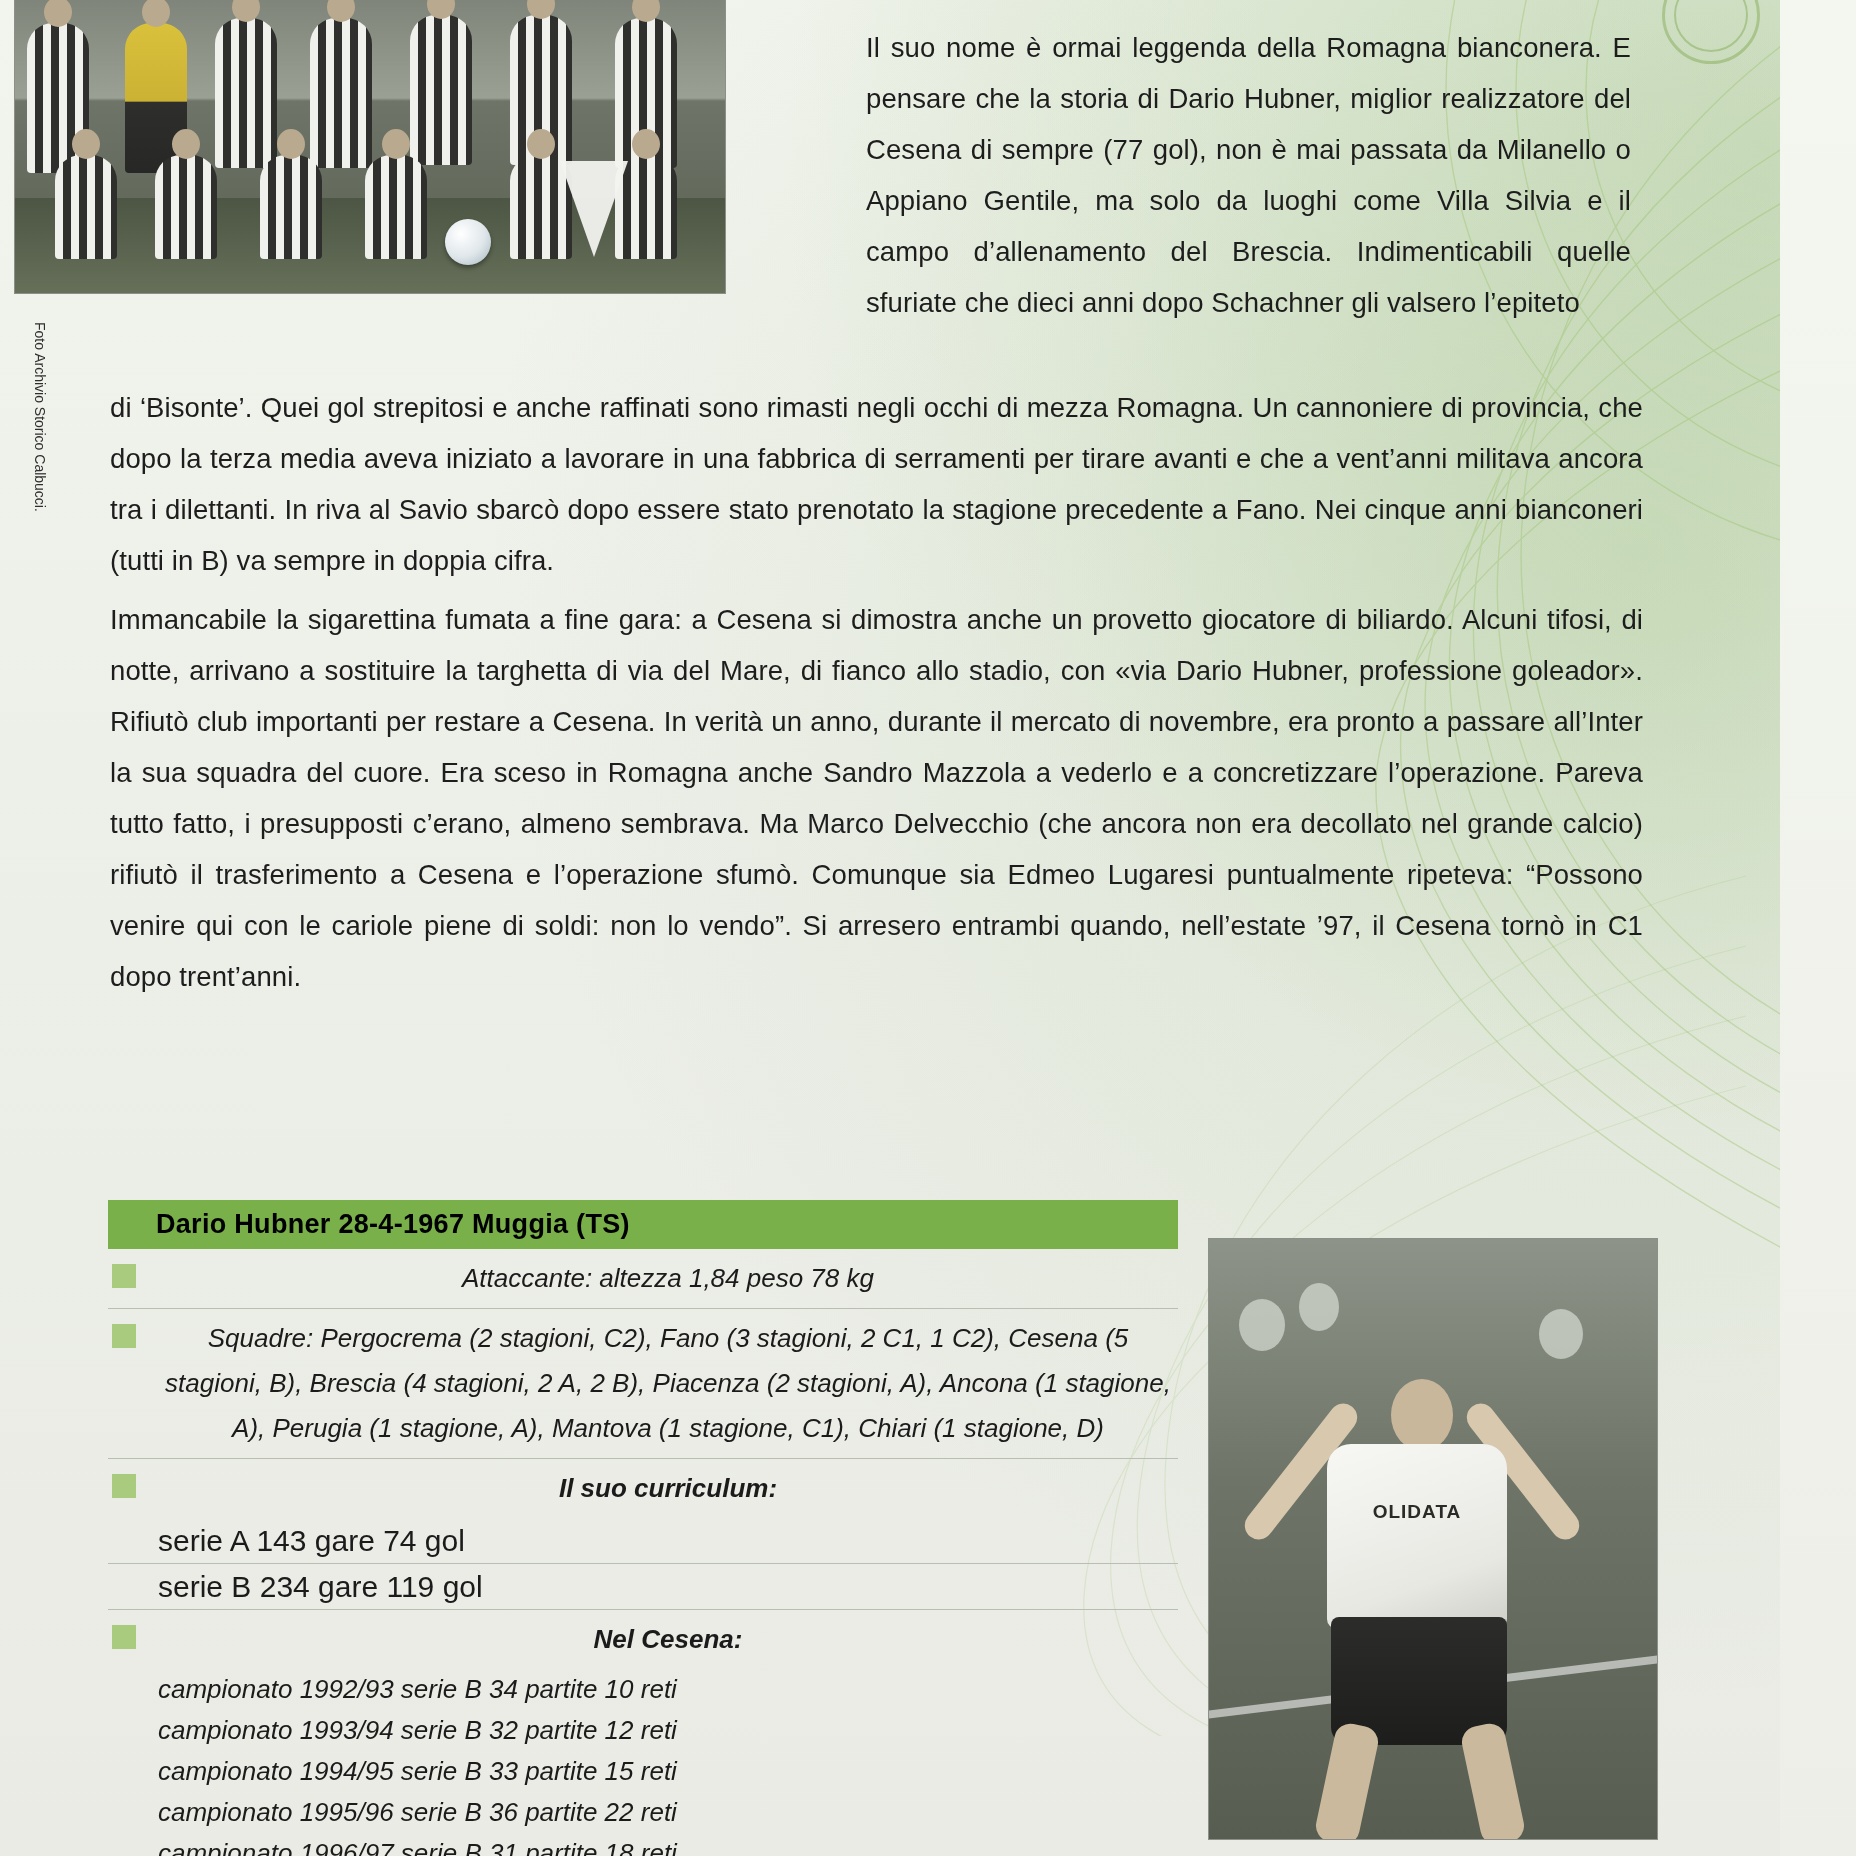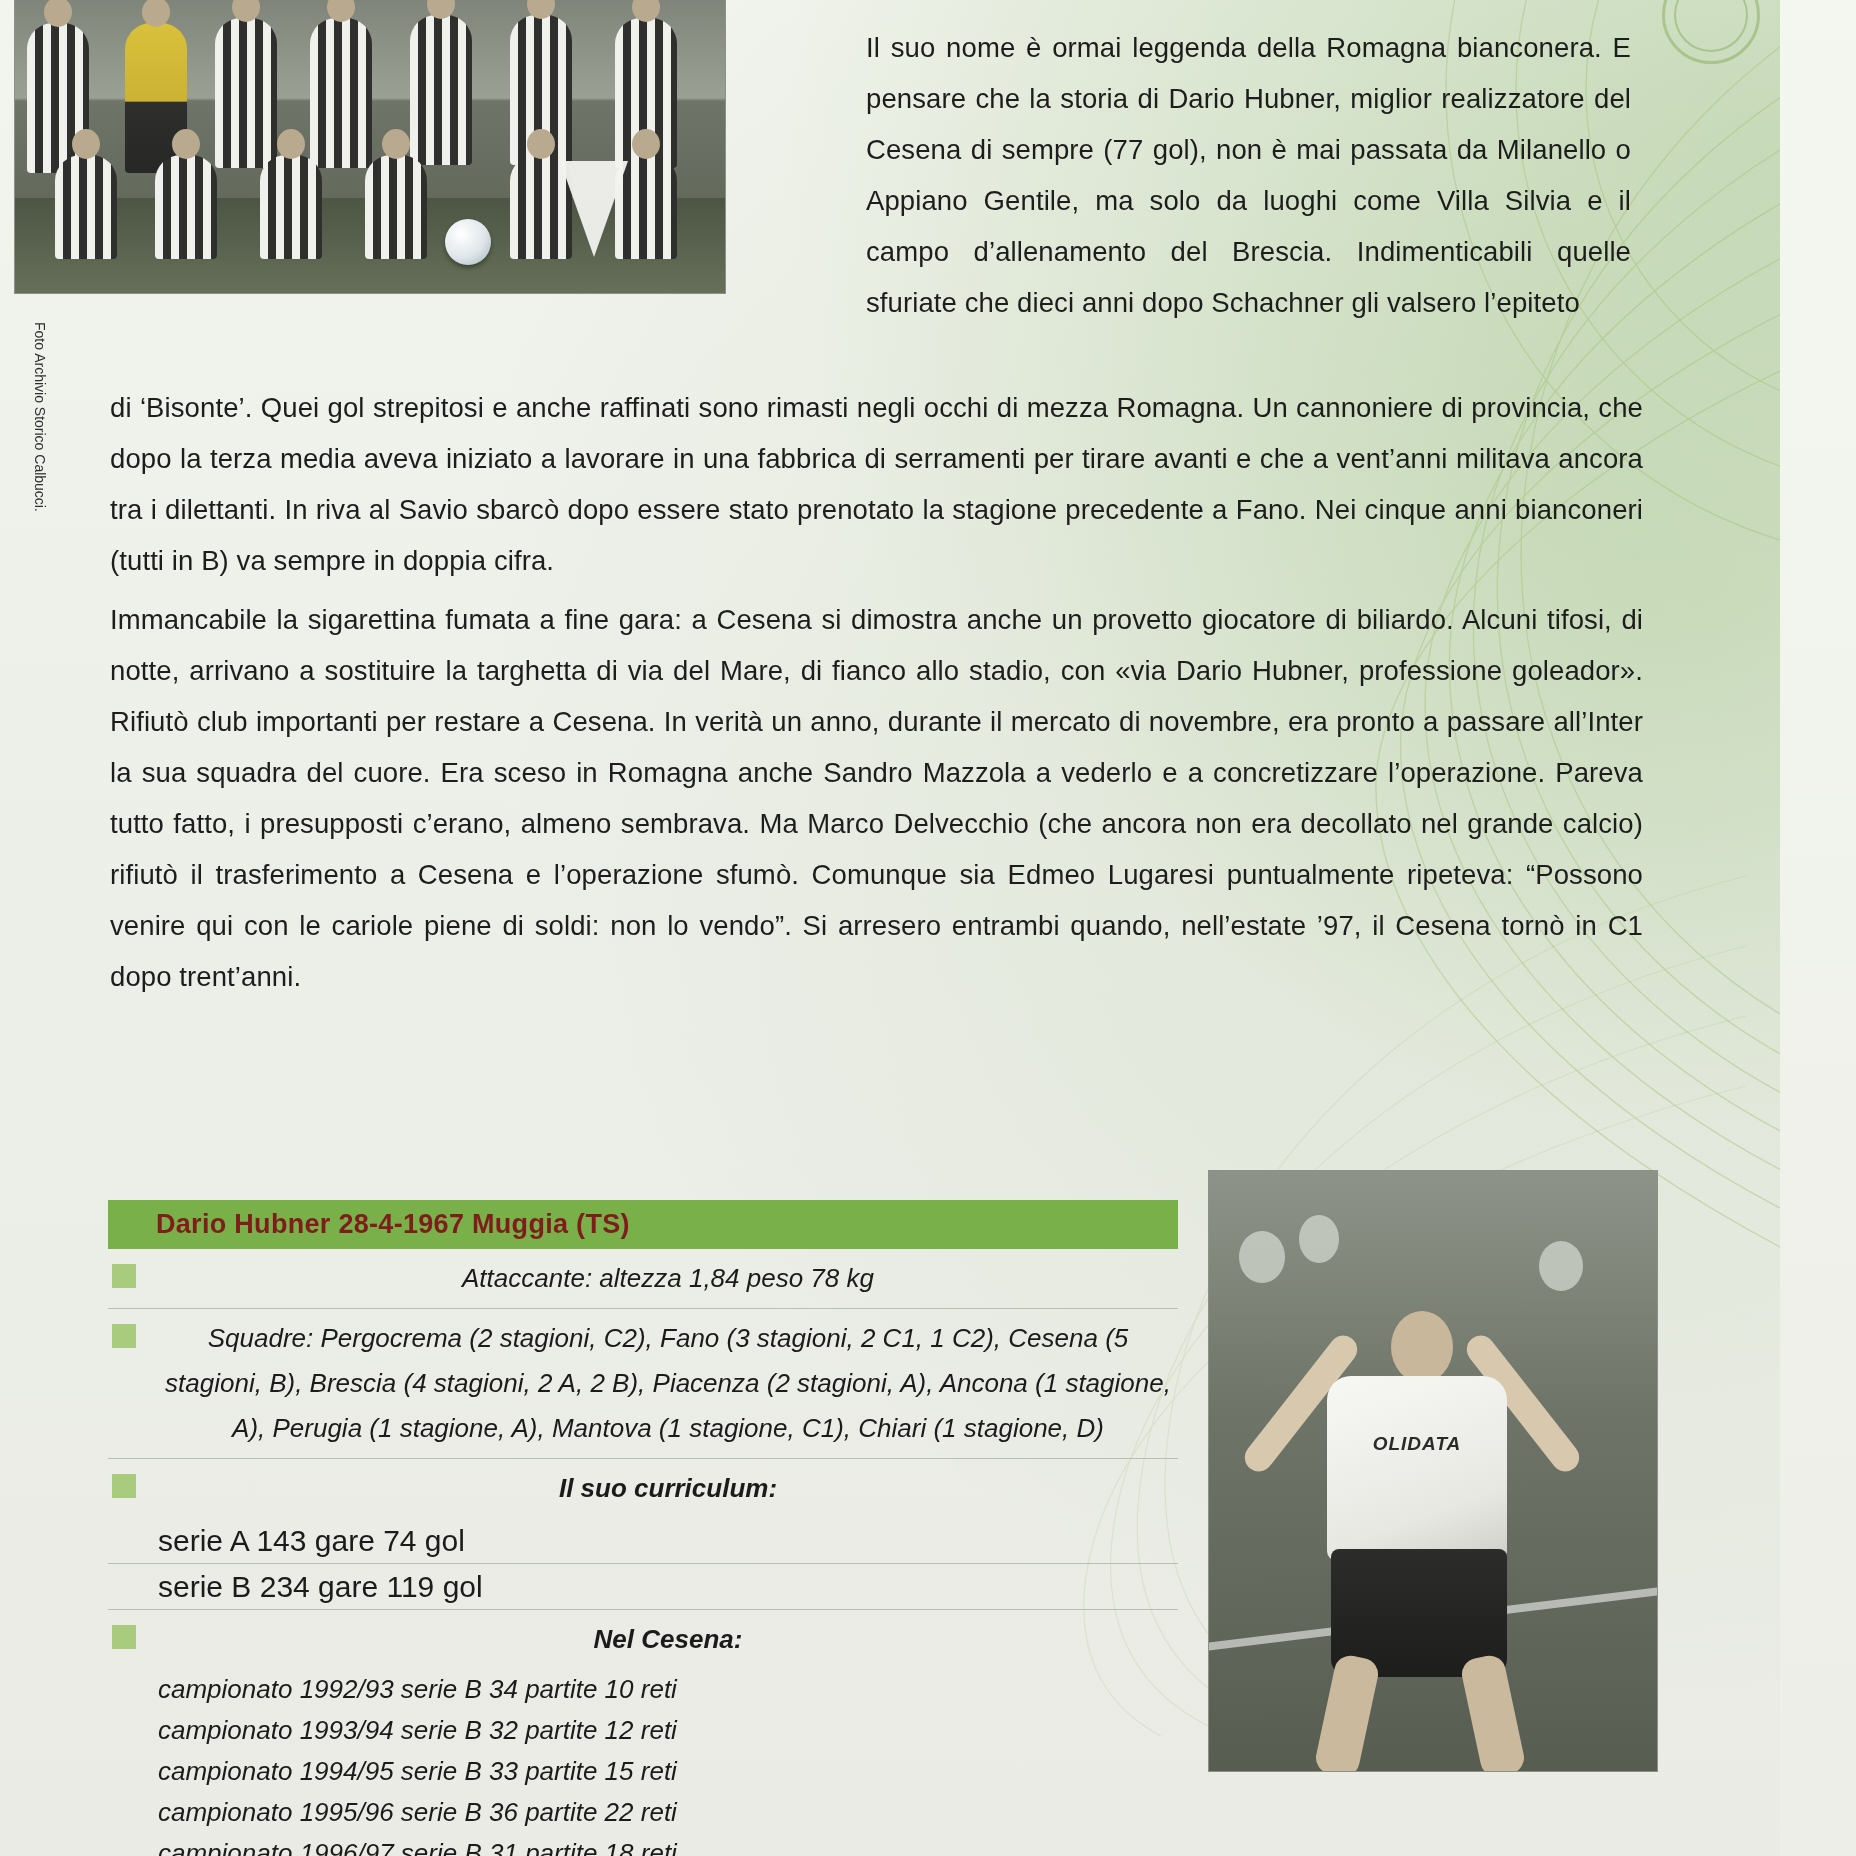--- a/index.html
+++ b/index.html
@@ -181,21 +181,21 @@
   .factbox {
     position: absolute;
     left: 108px;
     top: 1200px;
     width: 1070px;
     font-size: 26px;
     color: #1b1b1b;
   }
   .fb-title {
     background: #7ab04a;
-    color: #7f1d1d;
+    color: #000000;
     font-weight: bold;
     font-size: 27px;
     padding: 9px 0 9px 48px;
     letter-spacing: 0.3px;
   }
   .fb-row {
     display: flex;
     align-items: flex-start;
     border-bottom: 1px solid #b9beb2;
     padding: 7px 0 7px 0;
@@ -225,27 +225,26 @@
     padding-left: 50px;
     font-style: italic;
     font-size: 26px;
     line-height: 41px;
   }
 
   
   .action-photo {
     position: absolute;
     left: 1208px;
-    top: 1170px;
+    top: 1238px;
     width: 448px;
     height: 600px;
     overflow: hidden;
     background: #6c7268;
     border: 1px solid #8d9088;
-    font-style: italic;
   }
   .ap-bg {
     position: absolute;
     inset: 0;
     background: linear-gradient(180deg,#8d9388 0%, #6e7568 40%, #575e51 100%);
   }
   .ap-line {
     position: absolute;
     left: -40px;
     bottom: 150px;

